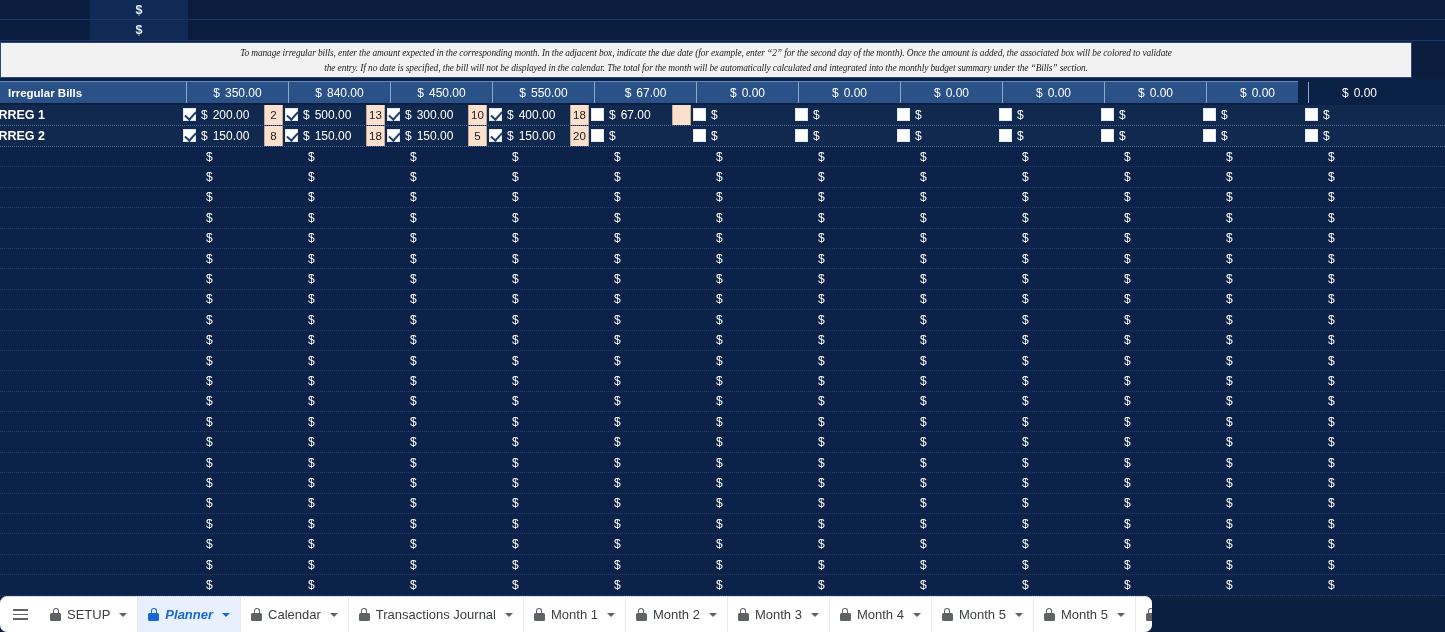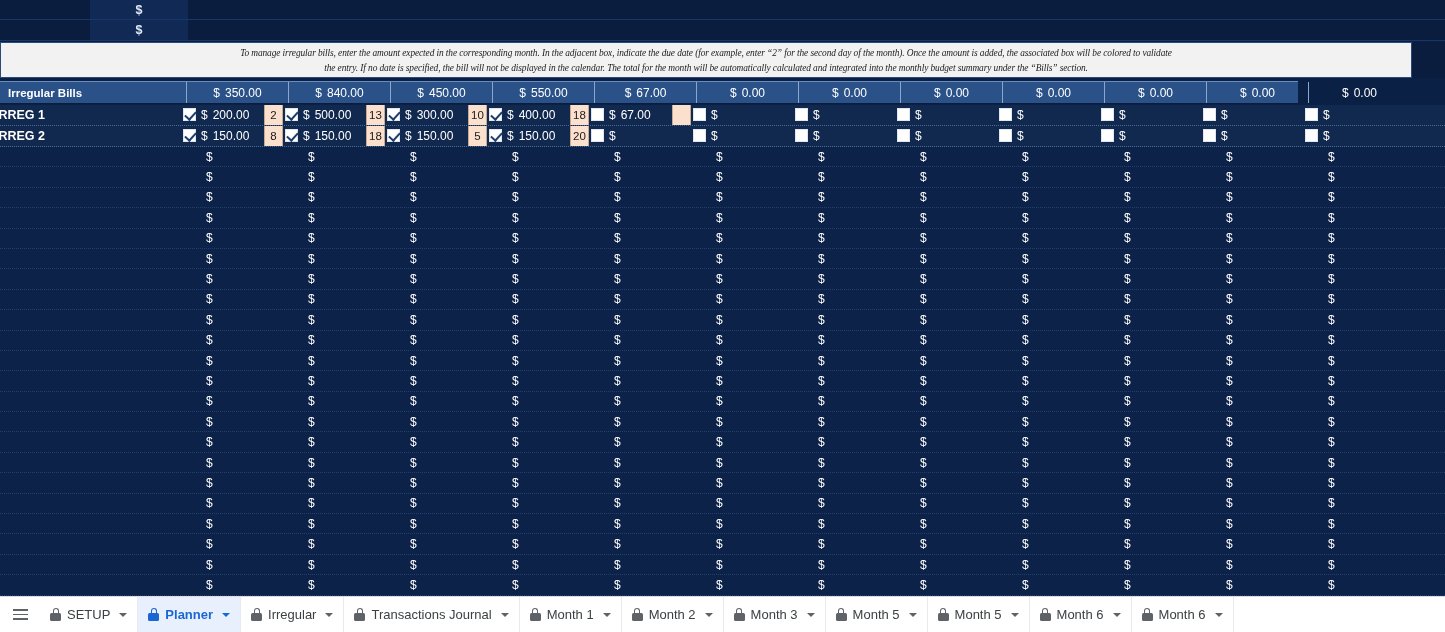--- a/index.html
+++ b/index.html
@@ -170,25 +170,26 @@
   }
   .fillers {
     position: absolute; left: 0; top: 147px;
     width: 1445px; height: 449px;
     overflow: hidden;
   }
 
   
   .tabbar {
     position: absolute; left: 0; top: 596px;
-    width: 1445px; height: 36px;
+    width: 1152px; height: 36px;
     background: #ffffff;
     border-top: 1px solid #dadce0;
     display: flex; align-items: center;
     overflow: hidden;
+    border-radius: 7px;
   }
   .hamburger {
     width: 40px; flex: 0 0 40px;
     display: flex; flex-direction: column;
     align-items: center; justify-content: center;
     gap: 3px;
   }
   .hamburger span {
     display: block; width: 15px; height: 1.6px; background: #5f6368;
   }
@@ -196,21 +197,21 @@
     display: flex; align-items: center;
     height: 36px;
     padding: 0 10px 0 10px;
     gap: 6px;
     font-size: 13px;
     color: #3c4043;
     white-space: nowrap;
     border-right: 1px solid #e8eaed;
     flex: 0 0 auto;
   }
-  .tab.active { background: #e8f0fe; color: #1967d2; font-weight: bold; }
+  .tab.active { background: #e8f0fe; color: #1967d2; font-weight: bold; font-style: italic; }
   .lock {
     width: 11px; height: 13px; position: relative; flex: 0 0 11px;
   }
   .lock .body {
     position: absolute; bottom: 0; left: 0;
     width: 11px; height: 8px; background: #5f6368; border-radius: 1.5px;
   }
   .lock .shackle {
     position: absolute; top: 0; left: 2.5px;
     width: 6px; height: 6px;
@@ -1390,21 +1391,21 @@
             <span class="body"></span>
           </span>
           <span>Planner</span>
           <span class="caret"></span>
         </div>
         <div class="tab">
           <span class="lock">
             <span class="shackle"></span>
             <span class="body"></span>
           </span>
-          <span>Irregular</span>
+          <span>Calendar</span>
           <span class="caret"></span>
         </div>
         <div class="tab">
           <span class="lock">
             <span class="shackle"></span>
             <span class="body"></span>
           </span>
           <span>Transactions Journal</span>
           <span class="caret"></span>
         </div>
@@ -1430,43 +1431,51 @@
             <span class="body"></span>
           </span>
           <span>Month 3</span>
           <span class="caret"></span>
         </div>
         <div class="tab">
           <span class="lock">
             <span class="shackle"></span>
             <span class="body"></span>
           </span>
-          <span>Month 5</span>
+          <span>Month 4</span>
           <span class="caret"></span>
         </div>
         <div class="tab">
           <span class="lock">
             <span class="shackle"></span>
             <span class="body"></span>
           </span>
           <span>Month 5</span>
           <span class="caret"></span>
         </div>
         <div class="tab">
           <span class="lock">
             <span class="shackle"></span>
             <span class="body"></span>
           </span>
-          <span>Month 6</span>
+          <span>Month 5</span>
           <span class="caret"></span>
         </div>
         <div class="tab">
           <span class="lock">
             <span class="shackle"></span>
             <span class="body"></span>
           </span>
           <span>Month 6</span>
           <span class="caret"></span>
         </div>
+        <div class="tab">
+          <span class="lock">
+            <span class="shackle"></span>
+            <span class="body"></span>
+          </span>
+          <span>Month 6</span>
+          <span class="caret"></span>
+        </div>
       </div>
   </div>
 
 </div>
 
 </body></html>

